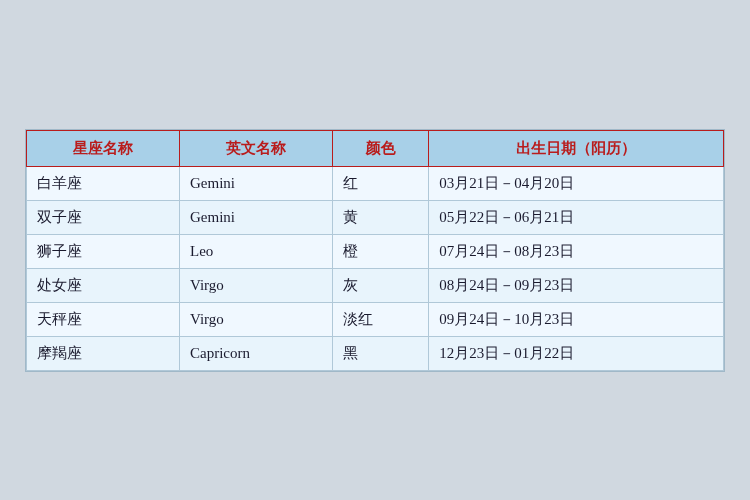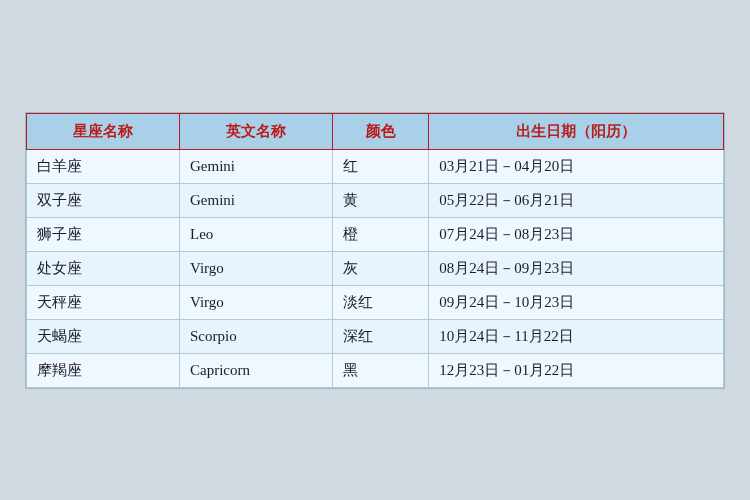--- a/index.html
+++ b/index.html
@@ -90,26 +90,20 @@
           <td>灰</td>
           <td>08月24日－09月23日</td>
         </tr>
         <tr>
           <td>天秤座</td>
           <td>Virgo</td>
           <td>淡红</td>
           <td>09月24日－10月23日</td>
         </tr>
         <tr>
-          <td>天蝎座</td>
-          <td>Scorpio</td>
-          <td>深红</td>
-          <td>10月24日－11月22日</td>
-        </tr>
-        <tr>
           <td>摩羯座</td>
           <td>Capricorn</td>
           <td>黑</td>
           <td>12月23日－01月22日</td>
         </tr>
       </tbody>
   </table>
 </div>
 
 </body></html>

